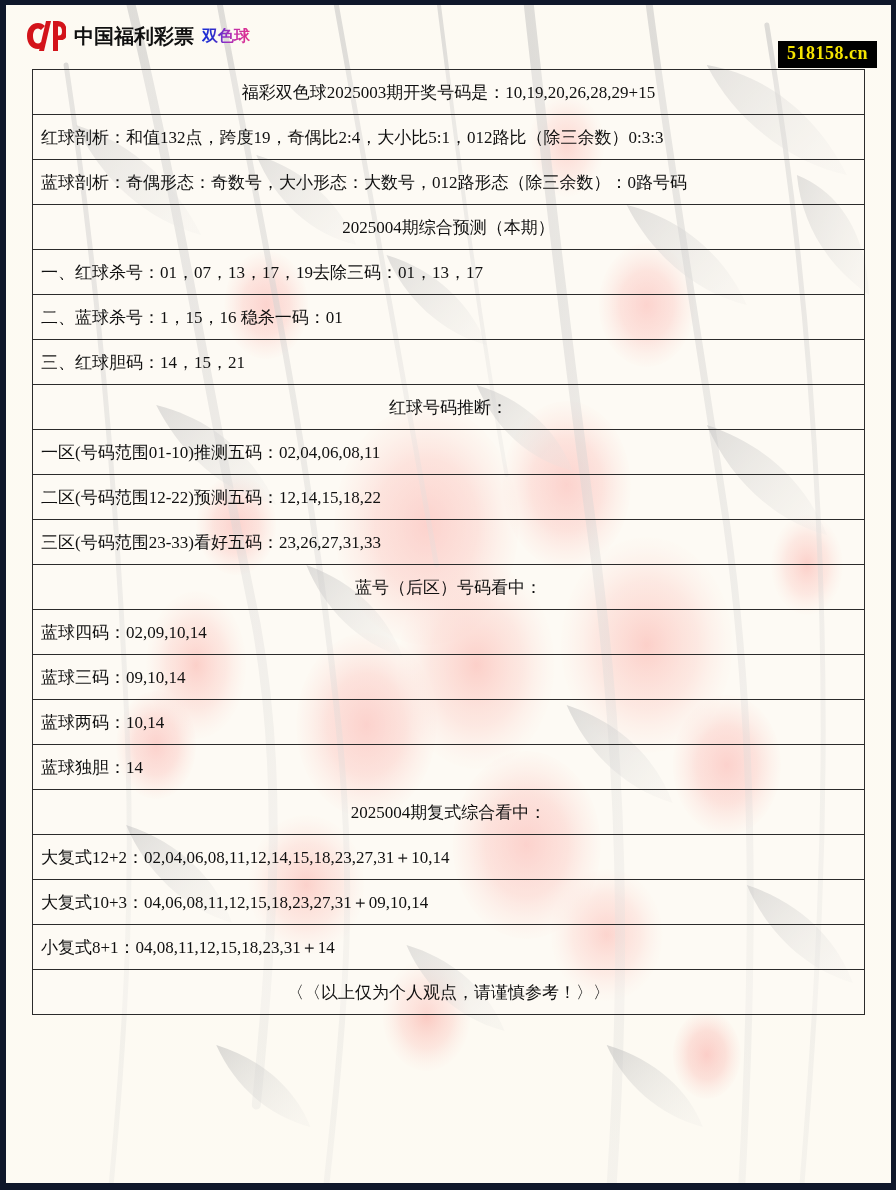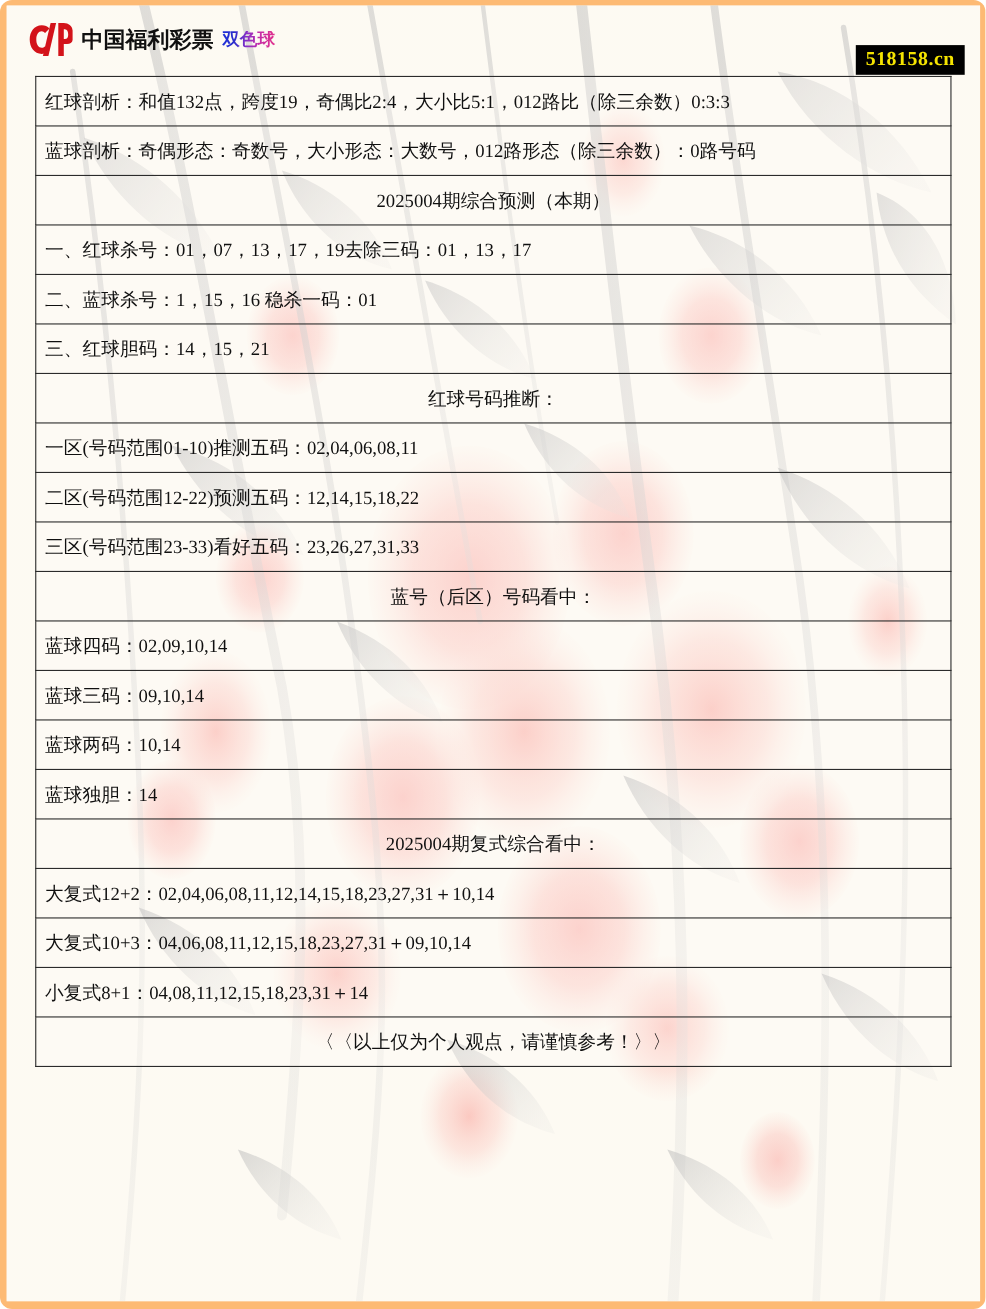--- a/index.html
+++ b/index.html
@@ -10,23 +10,22 @@
     overflow: hidden;
     font-family: "Liberation Serif", "DejaVu Serif", serif;
     background: #ffffff;
   }
 
   
   #page {
     position: relative;
     width: 896px;
     height: 1190px;
-    background: #fdba74;
+    background: #0f172a;
     padding: 5px 5px 7px 6px;
-    border-radius: 11px;
   }
 
   #paper {
     position: relative;
     width: 100%;
     height: 100%;
     background-color: #fdfaf3;
     overflow: hidden;
   }
 
@@ -250,20 +249,23 @@
         </div>
 
         <div class="site-badge">518158.cn</div>
       </div>
 
 
       <div class="table-wrap">
         <table class="report">
           <tbody>
               <tr>
+                <td class="c">福彩双色球2025003期开奖号码是：10,19,20,26,28,29+15</td>
+              </tr>
+              <tr>
                 <td class="l">红球剖析：和值132点，跨度19，奇偶比2:4，大小比5:1，012路比（除三余数）0:3:3</td>
               </tr>
               <tr>
                 <td class="l">蓝球剖析：奇偶形态：奇数号，大小形态：大数号，012路形态（除三余数）：0路号码</td>
               </tr>
               <tr>
                 <td class="c">2025004期综合预测（本期）</td>
               </tr>
               <tr>
                 <td class="l">一、红球杀号：01，07，13，17，19去除三码：01，13，17</td>

